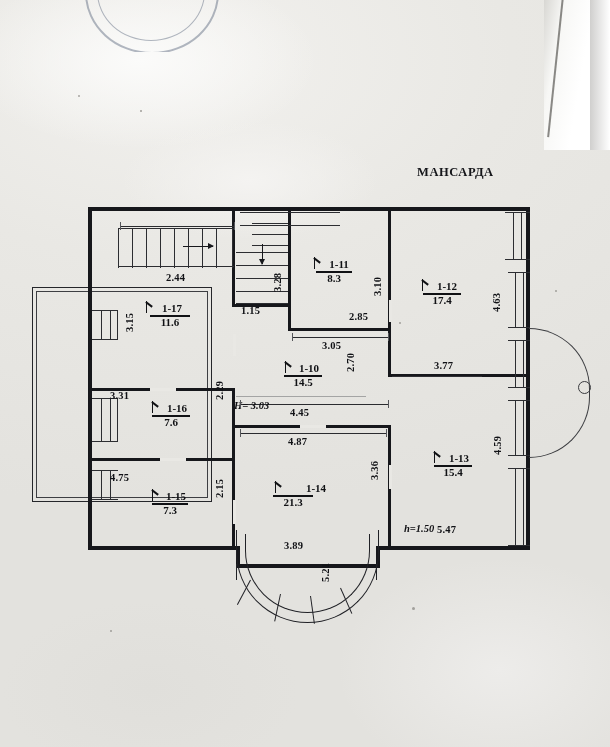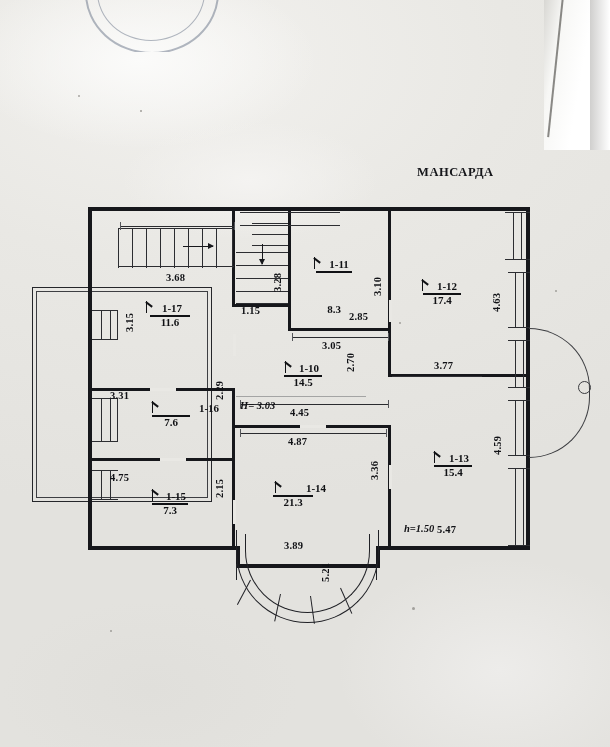--- a/index.html
+++ b/index.html
@@ -315,21 +315,21 @@
     <div class="arc" style="left:9px;top:-30px;width:123px;height:78px;"></div>
     <i style="left:14px;top:16px;width:1.2px;height:28px;transform:rotate(28deg);transform-origin:top center;"></i>
     <i style="left:44px;top:30px;width:1.2px;height:28px;transform:rotate(12deg);transform-origin:top center;"></i>
     <i style="left:74px;top:32px;width:1.2px;height:28px;transform:rotate(-8deg);transform-origin:top center;"></i>
     <i style="left:104px;top:24px;width:1.2px;height:28px;transform:rotate(-24deg);transform-origin:top center;"></i>
     <i style="left:0px;top:0px;width:1.2px;height:16px;"></i>
     <i style="left:140px;top:0px;width:1.2px;height:16px;"></i>
   </div>
 
   <div class="dim" style="left:120px;top:226px;width:114px;"></div>
-  <div class="lbl dimtxt" style="left:166px;top:272px;">3.68</div>
+  <div class="lbl dimtxt" style="left:166px;top:272px;">2.44</div>
 
   <div class="lbl dimtxt v" style="left:272px;top:292px;">3.28</div>
 
   <div class="lbl dimtxt" style="left:241px;top:305px;">1.15</div>
 
   <div class="lbl dimtxt v" style="left:372px;top:296px;">3.10</div>
 
   <div class="lbl dimtxt" style="left:349px;top:311px;">2.85</div>
 
   <div class="dim" style="left:292px;top:337px;width:96px;"></div>
@@ -358,54 +358,54 @@
   <div class="lbl dimtxt v" style="left:369px;top:480px;">3.36</div>
 
   <div class="lbl dimtxt v" style="left:492px;top:455px;">4.59</div>
 
   <div class="lbl dimtxt" style="left:437px;top:524px;">5.47</div>
 
   <div class="lbl dimtxt" style="left:284px;top:540px;">3.89</div>
 
   <div class="lbl dimtxt v" style="left:320px;top:582px;">5.21</div>
 
-  <div class="hand" style="left:240px;top:400px;">H= 3.03</div>
+  <div class="hand" style="left:234px;top:400px;">H= 3.03</div>
   <div class="hand" style="left:404px;top:523px;">h=1.50</div>
 
   <div class="room" style="left:182px;top:302px;">
     <span class="flag" style="left:-36px;"></span>
     <span class="num" style="left:-10px;">1-17</span>
     <span class="bar" style="width:40px;left:-12px;"></span>
     <span class="area" style="left:-12px;font-family:Liberation Serif, serif;">11.6</span>
   </div>
 
   <div class="room" style="left:344px;top:258px;">
     <span class="flag" style="left:-30px;"></span>
     <span class="num" style="left:-5px;">1-11</span>
     <span class="bar" style="width:36px;left:-10px;"></span>
-    <span class="area" style="left:-10px;margin-top:31px;">8.3</span>
+    <span class="area" style="left:-10px;">8.3</span>
   </div>
 
   <div class="room" style="left:452px;top:280px;">
     <span class="flag" style="left:-30px;"></span>
     <span class="num" style="left:-5px;">1-12</span>
     <span class="bar" style="width:38px;left:-10px;"></span>
     <span class="area" style="left:-10px;">17.4</span>
   </div>
 
   <div class="room" style="left:313px;top:362px;">
     <span class="flag" style="left:-28px;"></span>
     <span class="num" style="left:-4px;">1-10</span>
     <span class="bar" style="width:38px;left:-10px;"></span>
     <span class="area" style="left:-10px;">14.5</span>
   </div>
 
   <div class="room" style="left:182px;top:402px;">
     <span class="flag" style="left:-30px;"></span>
-    <span class="num" style="left:-5px;margin-left:32px;">1-16</span>
+    <span class="num" style="left:-5px;">1-16</span>
     <span class="bar" style="width:38px;left:-11px;"></span>
     <span class="area" style="left:-11px;">7.6</span>
   </div>
 
   <div class="room" style="left:180px;top:490px;">
     <span class="flag" style="left:-28px;"></span>
     <span class="num" style="left:-4px;text-align:center;">1-15</span>
     <span class="bar" style="width:36px;left:-10px;"></span>
     <span class="area" style="left:-10px;font-family:Liberation Serif, serif;">7.3</span>
   </div>

